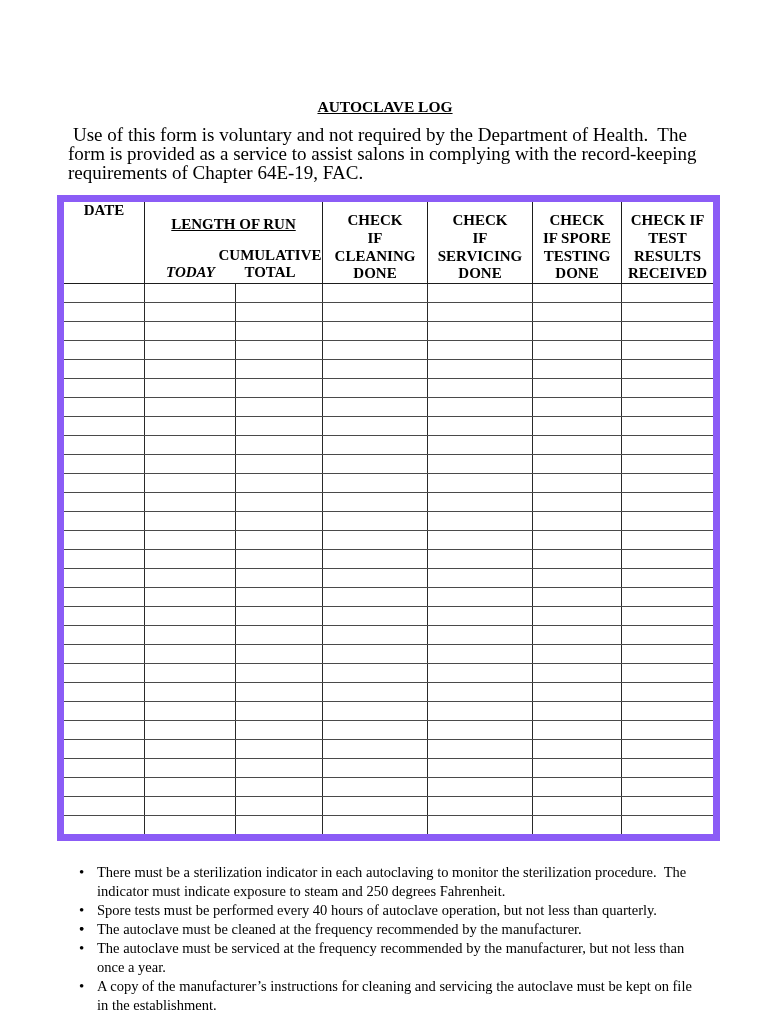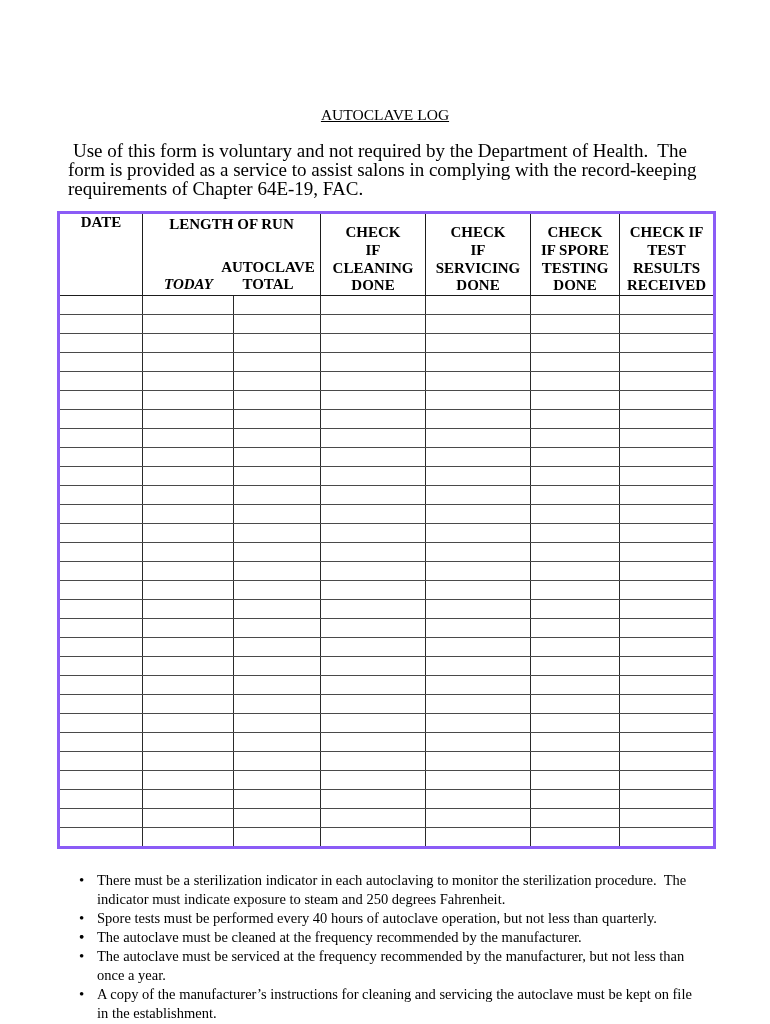--- a/index.html
+++ b/index.html
@@ -13,24 +13,24 @@
     color: #000000;
   }
   .page {
     position: relative;
     width: 770px;
     height: 1024px;
     padding-top: 89px;
     box-sizing: border-box;
   }
   .title {
-    margin: 16px;
+    margin: 8px;
     text-align: center;
     font-size: 15.5px;
-    font-weight: normal;
+    font-weight: bold;
     line-height: 20px;
     text-decoration: underline;
   }
   .intro {
     margin: 3px 0 0 68px;
     width: 632px;
     font-size: 19px;
     line-height: 19px;
     text-indent: 5px;
     white-space: pre-wrap;
@@ -53,22 +53,23 @@
     font-size: 15px;
     border-color: #1d1d1d;
   }
   td.h-date {
     vertical-align: bottom;
     text-align: center;
     padding-bottom: 2px;
   }
   td.h-lor { position: relative; }
   .lor-title {
-    margin-top: 2px;
+    margin-top: 14px;
     text-align: center;
+    text-decoration: underline;
     line-height: 17px;
   }
   .lor-bottom {
     position: absolute;
     bottom: 2px;
     left: 0;
     width: 178px;
     display: flex;
     align-items: flex-end;
   }
@@ -89,21 +90,21 @@
   td.h-check div {
     line-height: 17.8px;
     white-space: nowrap;
   }
   td.h-check div:first-child { margin-top: 10px; }
   tbody.log-body td {
     height: 18px;
     border-color: #4a4a4a;
   }
   tbody.log-body tr td { border-left-color: #2a2a2a; border-right-color: #2a2a2a; }
-  table.log-table { border: 3px solid #8b5cf6; }
+  table.log-table { border: 7px solid #8b5cf6; }
   ul.notes {
     list-style: none;
     margin: 22px 0 0 78px;
     padding: 0;
     width: 622px;
   }
   ul.notes li {
     position: relative;
     padding-left: 19px;
     font-size: 14.5px;
@@ -138,21 +139,21 @@
       <col style="width:95px">
     </colgroup>
     <thead>
       <tr class="header-row">
         <td class="h-date">DATE</td>
         <td class="h-lor" colspan="2">
           <div class="lor-title">LENGTH OF RUN</div>
           <div class="lor-bottom">
             <div class="lor-today">TODAY</div>
             <div class="lor-cum">
-              <div>AUTOCLAVE</div>
+              <div>CUMULATIVE</div>
               <div>TOTAL</div>
             </div>
           </div>
         </td>
         <td class="h-check">
           <div>CHECK</div>
           <div>IF</div>
           <div>CLEANING</div>
           <div>DONE</div>
         </td>

